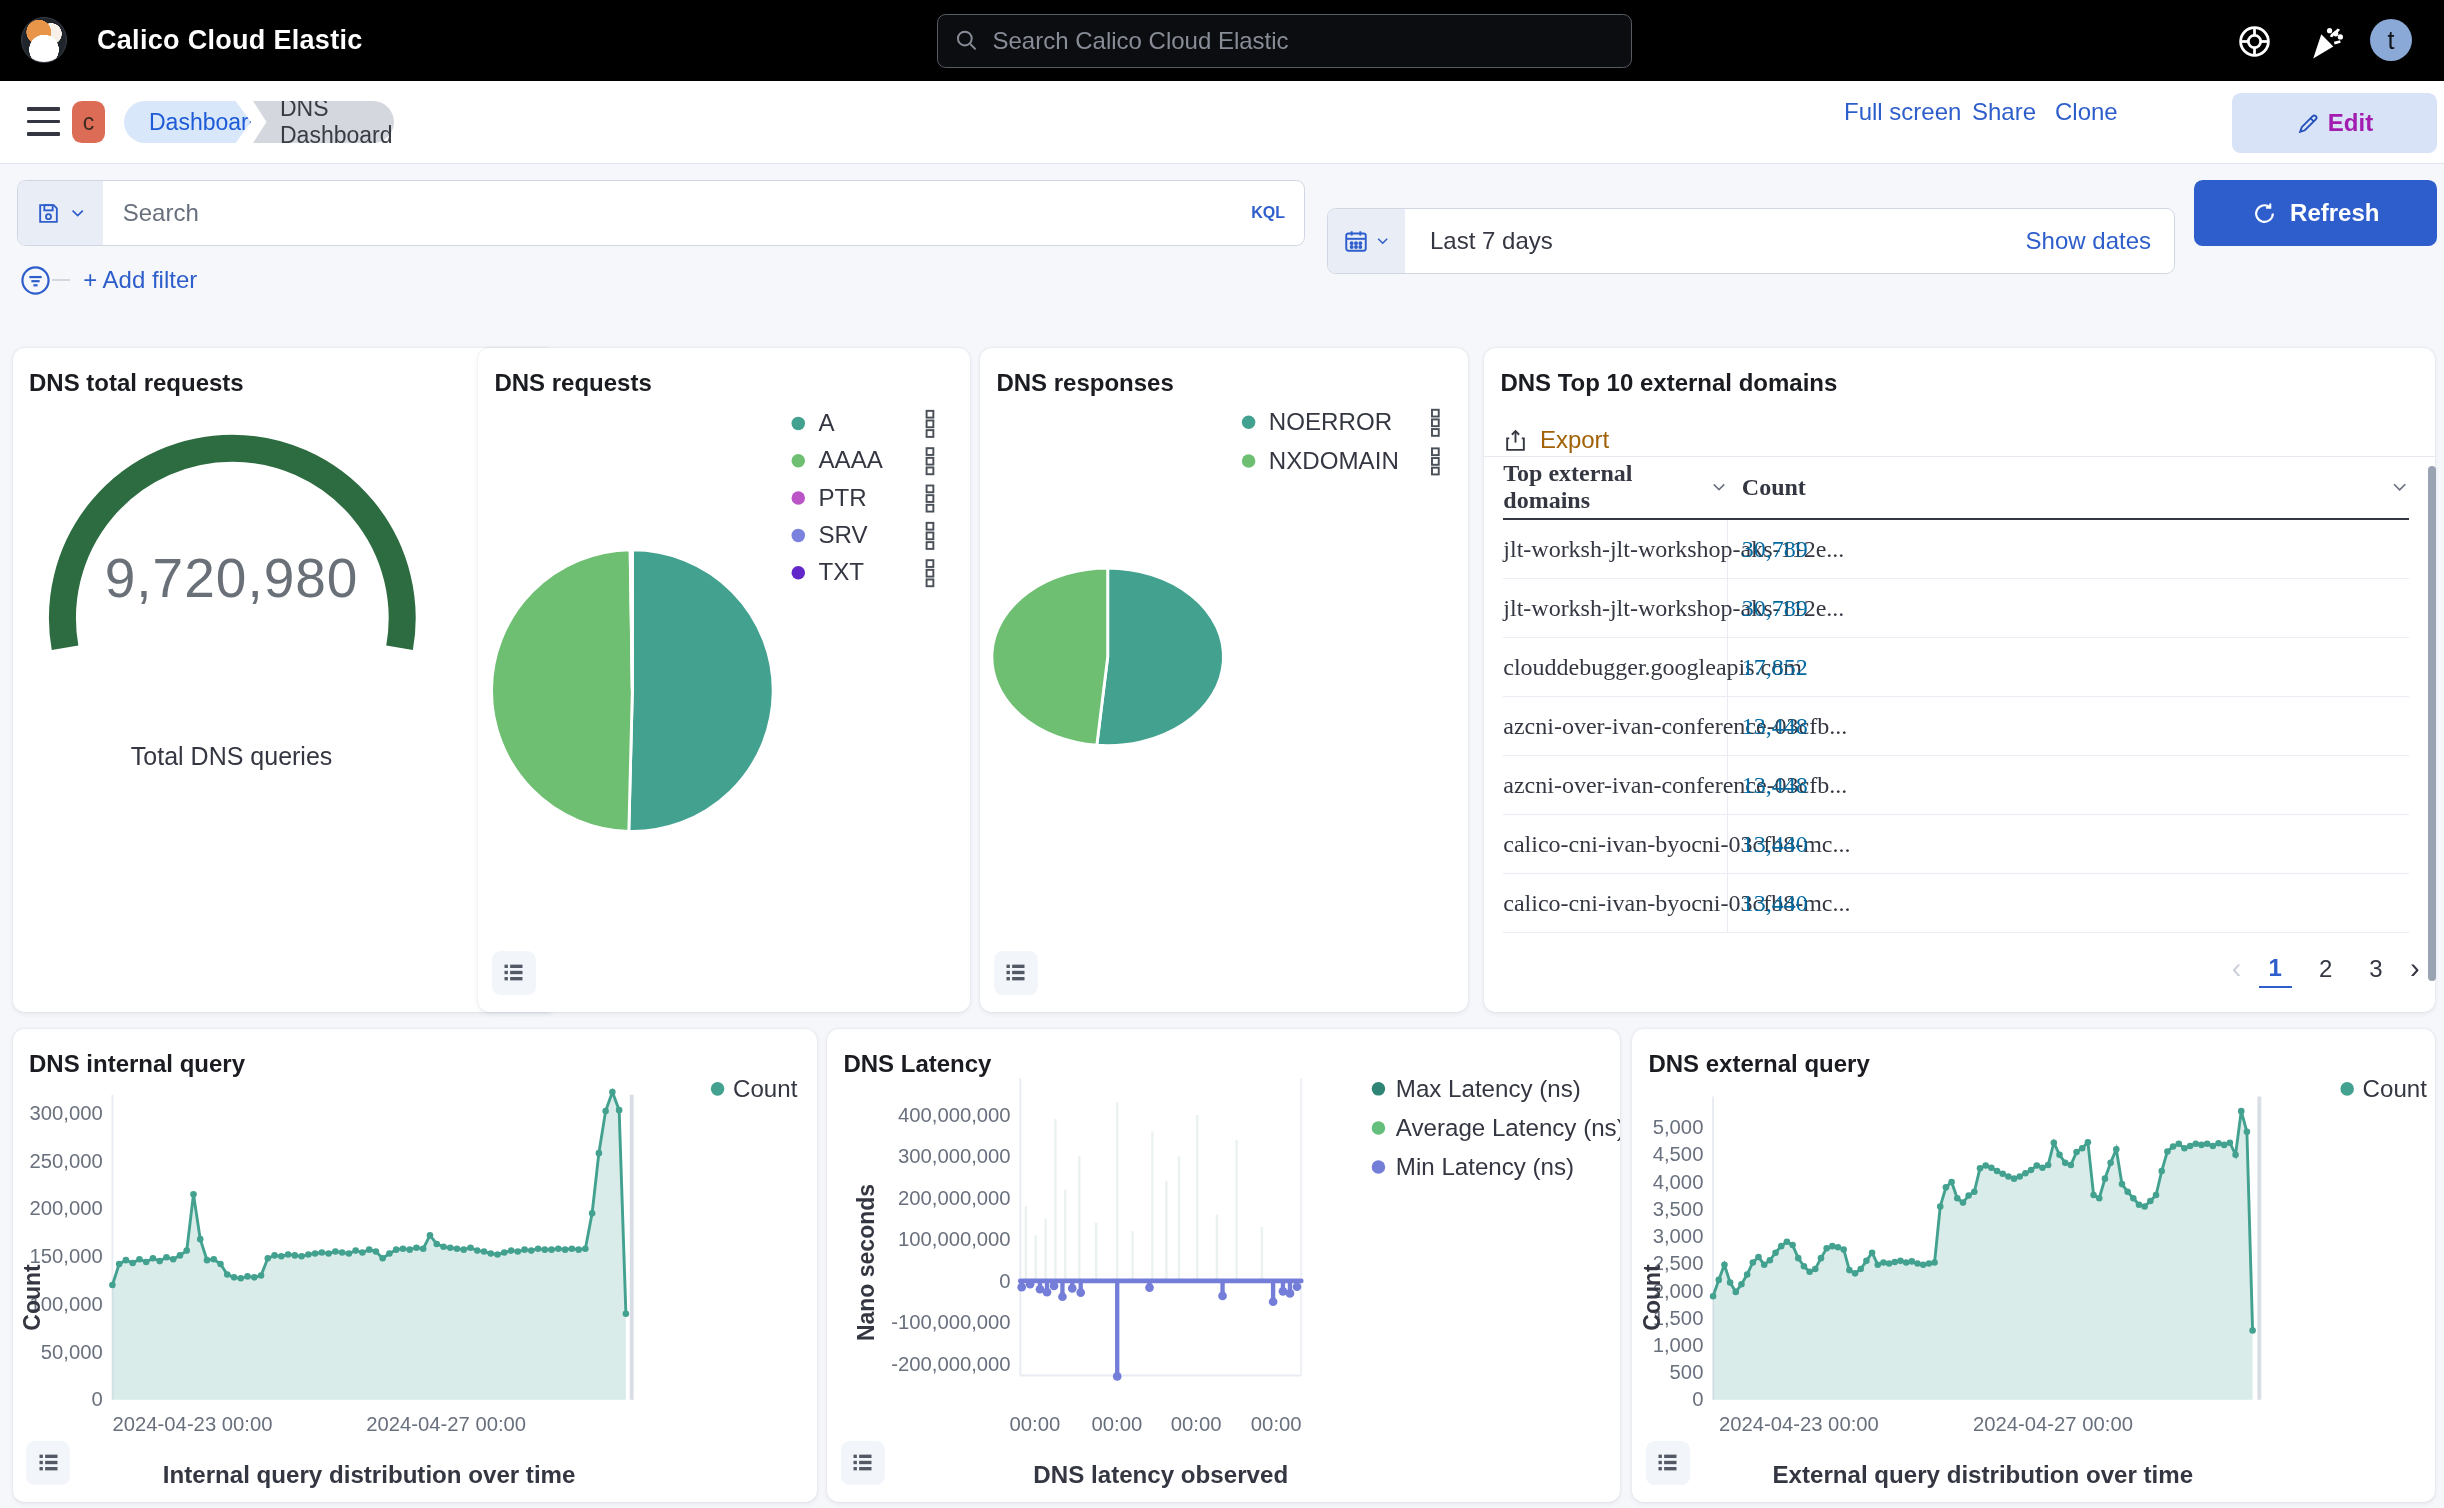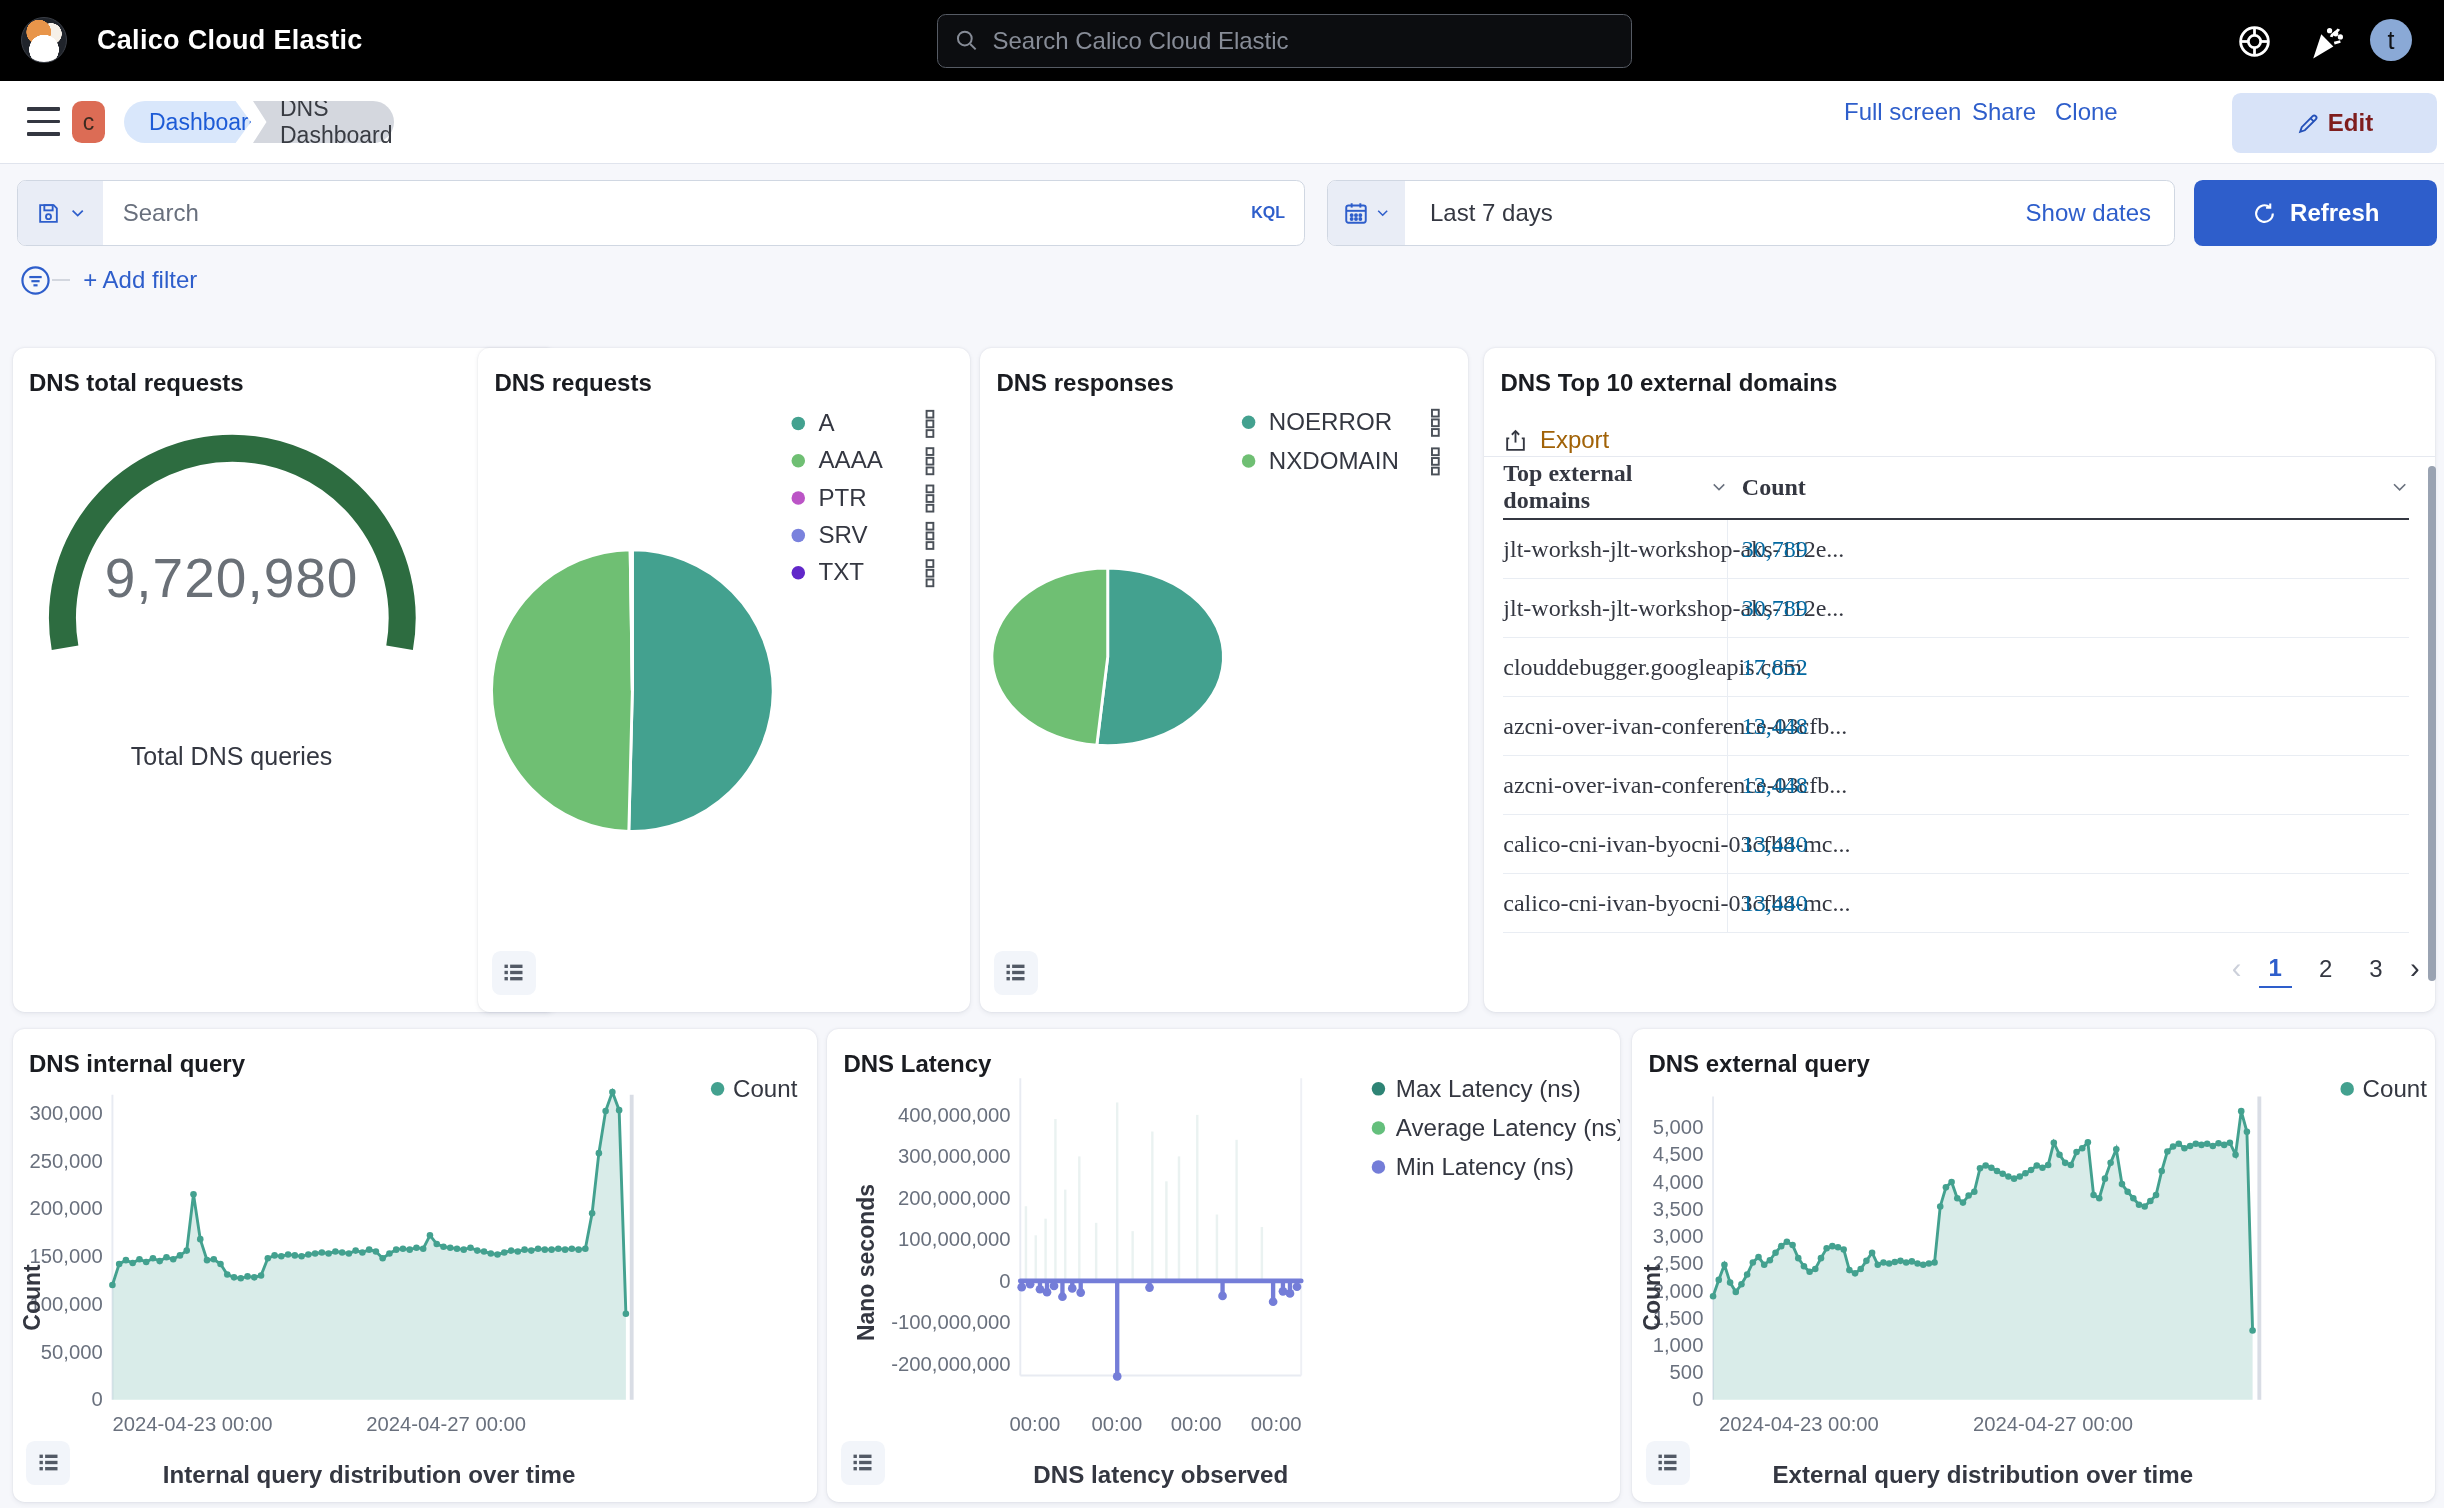--- a/index.html
+++ b/index.html
@@ -31,31 +31,31 @@
   #space-badge { position:absolute; left:72px; top:20px; width:33px; height:42px; border-radius:9.7px;
     background:#dc6c55; color:#3b2a20; font-size:23px; font-weight:500; display:flex; align-items:center; justify-content:center; }
   .crumb { position:absolute; top:20px; height:42px; display:flex; align-items:center; font-size:23px; font-weight:500; }
   #crumb-1 { left:124px; width:127px; background:#d9e7fb; color:#1d5bd6; border-radius:21px 0 0 21px;
     clip-path:polygon(0 0, calc(100% - 15.4px) 0, 100% 50%, calc(100% - 15.4px) 100%, 0 100%); padding-left:25px; }
   #crumb-2 { left:253px; width:141px; background:#d4d7de; color:#383b42; border-radius:0 21px 21px 0;
     clip-path:polygon(0 0, 100% 0, 100% 100%, 0 100%, 13.5px 50%); padding-left:27px; }
   .tb-link { position:absolute; top:17px; font-size:24px; font-weight:500; color:#2e5ecb; cursor:pointer; }
   #edit-btn { position:absolute; left:2232px; top:93px; width:205px; height:60px; background:#d8e3f8;
     border-radius:8.7px; display:flex; align-items:center; justify-content:center; gap:7px;
-    color:#7f1d1d; font-size:24px; font-weight:600; cursor:pointer; }
+    color:#a21caf; font-size:24px; font-weight:600; cursor:pointer; }
   
   .ctl { position:absolute; top:180px; height:66px; background:#fff; border:1px solid #d0d7e2; border-radius:8.7px; display:flex; align-items:center; }
   #query-ctl { left:17.4px; width:1288px; }
   #query-accessory { width:85px; height:100%; background:#e9edf6; border-radius:7.7px 0 0 7.7px;
     display:flex; align-items:center; justify-content:center; gap:7.7px; cursor:pointer; }
   #query-input { flex:1; border:none; outline:none; font-size:24px; color:#343741; padding:0 19.3px;
     font-family:"Liberation Sans", sans-serif; }
   #query-input::placeholder { color:#69707d; }
   #kql-badge { padding-right:19.3px; color:#2e5ecb; font-size:16px; font-weight:600; cursor:pointer;margin-left:43px; }
-  #date-ctl { left:1327px; width:848px; }
+  #date-ctl { left:1327px; width:848px;margin-top:28px; }
   #date-accessory { width:77px; height:100%; background:#e9edf6; border-radius:7.7px 0 0 7.7px;
     display:flex; align-items:center; justify-content:center; gap:5.8px; cursor:pointer; }
   #time-range { padding-left:25px; font-size:24px; color:#343741; flex:1; cursor:pointer; }
   #show-dates { padding-right:23px; color:#2e5ecb; font-size:24px; font-weight:500; cursor:pointer; }
   #refresh-btn { position:absolute; left:2194px; top:180px; width:243px; height:66px; background:#2e5ecb;
     border-radius:8.7px; color:#fff; font-size:24px; font-weight:600; display:flex; align-items:center;
     justify-content:center; gap:13.5px; cursor:pointer; }
   #filter-row { position:absolute; left:19.3px; top:259px; height:42px; display:flex; align-items:center; gap:0; }
   #add-filter { color:#2e5ecb; font-size:24px; font-weight:500; cursor:pointer; margin-left:13.5px; }
   .dash { width:17.4px; height:2.9px; background:#d3d7df; }

